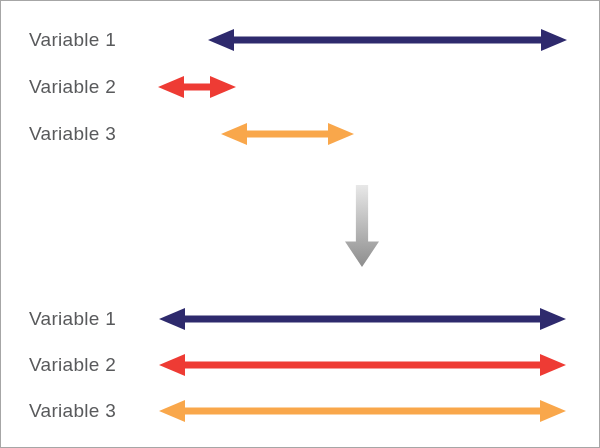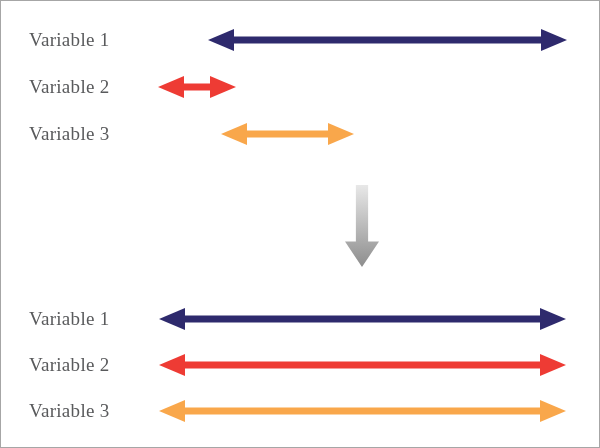--- a/index.html
+++ b/index.html
@@ -2,21 +2,21 @@
 <html><head>
 <meta charset="utf-8">
 <style>
   html,body{margin:0;padding:0;background:#ffffff;}
   .canvas{
     position:relative;
     width:600px;height:448px;
     box-sizing:border-box;
     background:#ffffff;
     border:1px solid #a6a6a6;
-    font-family:Liberation Serif, serif;
+    font-family:Liberation Sans, sans-serif;
     overflow:hidden;
   }
   .row{position:absolute;left:0;width:100%;height:0;}
   
   .row-b0{top:39px;} .row-b1{top:86px;} .row-b2{top:133px;}
   .row-a0{top:318px;} .row-a1{top:364px;} .row-a2{top:410px;}
   .label{
     position:absolute;left:28px;top:0;
     transform:translateY(-50%);
     font-size:19px;letter-spacing:.3px;

